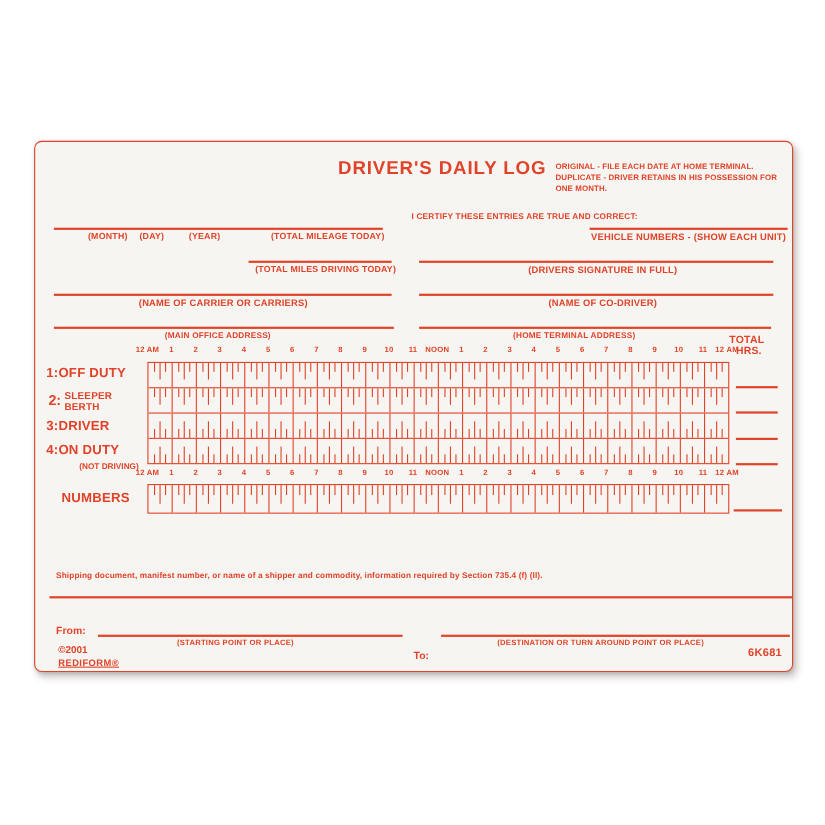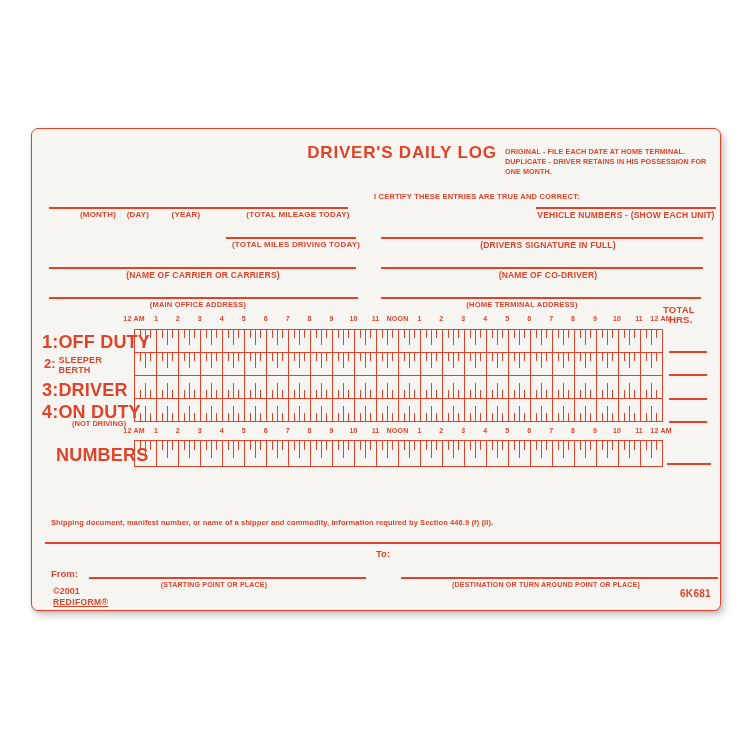--- a/index.html
+++ b/index.html
@@ -51,21 +51,21 @@
   .tick.q1{left:calc(25% - .7px);height:8px;}
   .tick.half{left:calc(50% - .7px);height:15px;}
   .tick.q3{left:calc(75% - .7px);height:8px;}
   #remarks-ruler{position:absolute;left:102px;top:311px;width:527px;
     border:1.6px solid var(--ink);}
   #remarks-ruler .ruler-row{height:25px;}
   #remarks-ruler .tick.half{height:17px;}
   #remarks-ruler .tick.q1,#remarks-ruler .tick.q3{height:9px;}
 
   .duty-label{position:absolute;font-weight:bold;white-space:nowrap;color:var(--ink);}
-  .duty-big{font-size:18px;letter-spacing:.2px;}
+  .duty-big{font-size:12px;letter-spacing:.2px;}
   .duty-num2{font-size:13px;vertical-align:top;}
   .two-line{display:inline-block;font-size:9px;line-height:9.5px;letter-spacing:.2px;margin-left:3px;}
   .total-hrs{position:absolute;left:631px;top:176px;width:50px;
     font-size:9.5px;font-weight:bold;line-height:10px;letter-spacing:.2px;}
   .total-line{position:absolute;height:1.5px;background:var(--ink);left:637px;width:38px;}
 
   .ship-note{position:absolute;left:19px;font-size:7.5px;font-weight:bold;letter-spacing:.1px;white-space:nowrap;}
   .divider{position:absolute;left:13px;top:413px;width:676px;height:1.6px;background:var(--ink);}
   .fromto{position:absolute;font-size:9.5px;font-weight:bold;}
   .brand-block{position:absolute;left:21px;top:457px;font-weight:bold;line-height:11px;}
@@ -790,26 +790,26 @@
   <div class="duty-label duty-big" style="left:10px;top:273px;"><span>4:</span><span>ON DUTY</span></div>
   <div class="duty-label" style="left:40px;top:290px;font-size:7.5px;">(NOT DRIVING)</div>
   <div class="duty-label duty-big" style="left:24px;top:316px;">NUMBERS</div>
 
   <div class="total-line" style="top:222px;"></div>
   <div class="total-line" style="top:245px;"></div>
   <div class="total-line" style="top:269px;"></div>
   <div class="total-line" style="top:292px;"></div>
   <div class="total-line" style="top:334px;left:635px;width:44px;"></div>
 
-  <div class="ship-note" style="top:389px;">Shipping document, manifest number, or name of a shipper and commodity, information required by Section 446.9 (f) (II).</div>
+  <div class="ship-note" style="top:389px;">Shipping document, manifest number, or name of a shipper and commodity, information required by Section 735.4 (f) (II).</div>
   <div class="divider"></div>
 
   <div class="fromto" style="left:19px;top:439px;">From:</div>
   <div class="wline" style="left:57px;top:448px;width:277px;"></div>
-  <div class="fromto" style="left:344px;top:419px;">To:</div>
+  <div class="fromto" style="left:344px;top:462px;">To:</div>
   <div class="wline" style="left:369px;top:448px;width:317px;"></div>
   <div class="flabel f7" style="left:82px;top:452px;width:200px;">(STARTING POINT OR PLACE)</div>
   <div class="flabel f7" style="left:394px;top:452px;width:240px;">(DESTINATION OR TURN AROUND POINT OR PLACE)</div>
 
   <div class="brand-block">
     <span class="copyright">©2001</span>
     <span class="brand">REDIFORM®</span>
   </div>
   <div class="form-number">6K681</div>
 </div>

